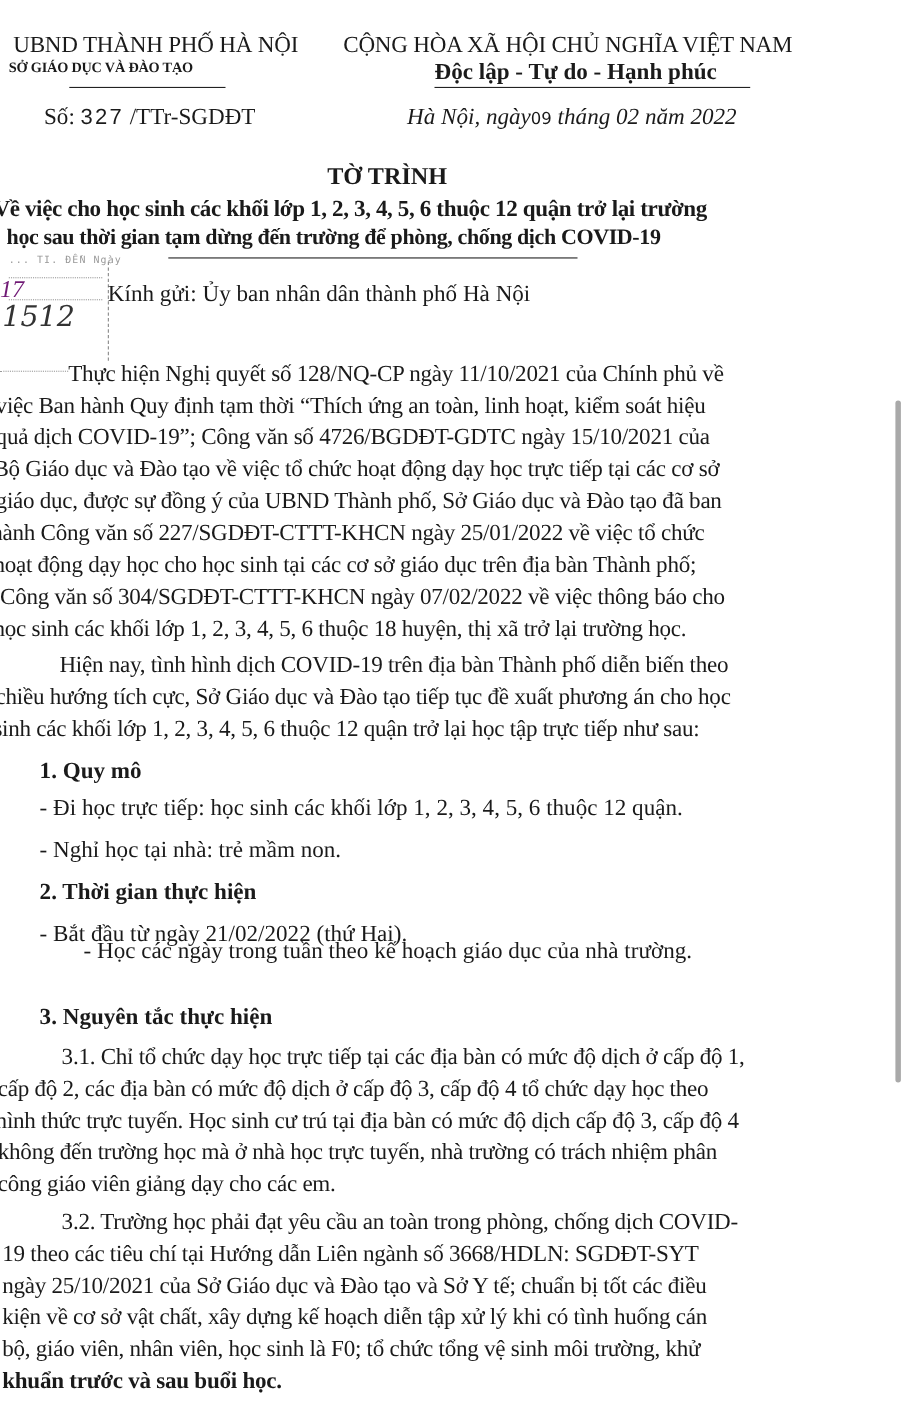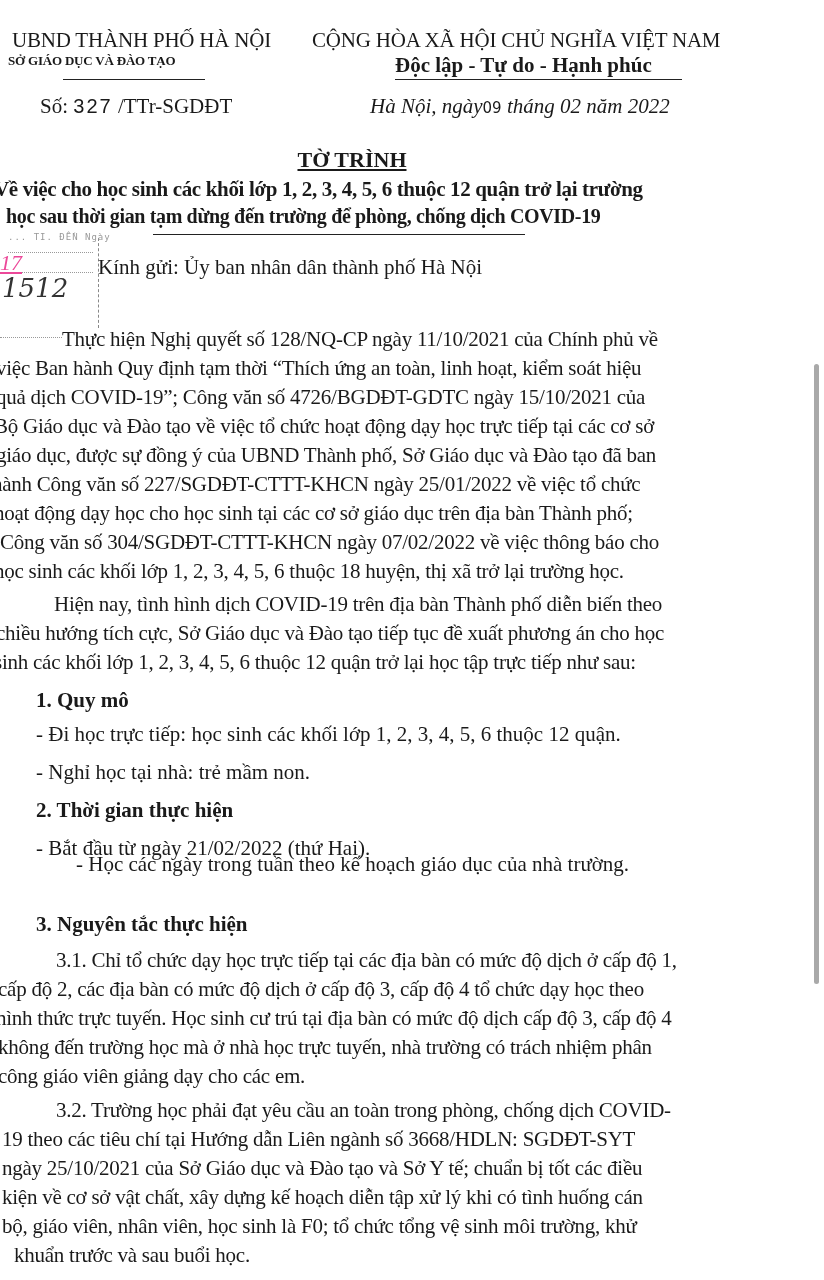--- a/index.html
+++ b/index.html
@@ -24,34 +24,34 @@
     .hdr-num { left: 40px; top: 94px; font-size: 21px; }
     .hdr-num .hand { font-family: Liberation Sans, sans-serif; font-weight: 300; font-size: 20px; letter-spacing: 2px; }
 
     .hdr-right-1 { left: 312px; top: 28px; font-size: 21px; letter-spacing: -0.2px; }
     .hdr-right-2 { left: 395px; top: 53px; font-size: 21px; font-weight: bold; }
     .hdr-right-underline { left: 395px; top: 79px; width: 287px; height: 1px; background: #222; }
     .hdr-date { left: 370px; top: 94px; font-size: 21px; font-style: italic; }
     .hdr-date .hand { font-family: "DejaVu Sans", sans-serif; font-style: normal; font-size: 15px; }
 
     
-    .title { left: 0; width: 704px; top: 147px; text-align: center; font-size: 22px; font-weight: bold; text-decoration: underline; }
+    .title { left: 0; width: 704px; top: 147px; text-align: center; font-size: 22px; font-weight: bold; }
     .subtitle-1 { left: -6px; top: 177px; font-size: 21px; font-weight: bold; letter-spacing: -0.35px; }
     .subtitle-2 { left: 6px; top: 205px; font-size: 20px; font-weight: bold; letter-spacing: -0.35px; }
     .subtitle-underline { left: 153px; top: 234px; width: 372px; height: 1px; background: #222; }
 
     
     .stamp-box {
       left: -2px; top: 238px; width: 100px; height: 90px;
       border-right: 1px dashed #888;
     }
     .stamp-top { left: 8px; top: 232px; font-size: 9px; color: #999; letter-spacing: 1px; font-family: "DejaVu Sans Mono", monospace; }
     .stamp-dots1 { left: 8px; top: 252px; width: 85px; border-top: 1px dotted #999; }
     .stamp-dots2 { left: 8px; top: 272px; width: 85px; border-top: 1px dotted #999; }
-    .stamp-hand1 { left: 0px; top: 250px; font-size: 22px; font-style: italic; color: #ec4899; text-decoration: underline; }
+    .stamp-hand1 { left: 0px; top: 250px; font-size: 22px; font-style: italic; color: #701a75; }
     .stamp-hand2 { left: 2px; top: 273px; font-size: 26px; font-style: italic; color: #333; font-family: "DejaVu Serif", serif; }
     .stamp-dots-bottom { left: 0px; top: 337px; width: 62px; border-top: 1px dotted #999; }
 
     .recipient { left: 98px; top: 255px; font-size: 21px; }
 
     
     .line { font-size: 21px; left: 0; letter-spacing: -0.25px; }
 
     .section { font-size: 21px; font-weight: bold; left: 36px; }
     .bullet { font-size: 21px; left: 36px; }
@@ -121,15 +121,15 @@
 <div class="abs line" style="left:-2px; top:977px;">cấp độ 2, các địa bàn có mức độ dịch ở cấp độ 3, cấp độ 4 tổ chức dạy học theo</div>
 <div class="abs line" style="left:-4px; top:1006px;">hình thức trực tuyến. Học sinh cư trú tại địa bàn có mức độ dịch cấp độ 3, cấp độ 4</div>
 <div class="abs line" style="left:-2px; top:1035px;">không đến trường học mà ở nhà học trực tuyến, nhà trường có trách nhiệm phân</div>
 <div class="abs line" style="left:-2px; top:1064px;">công giáo viên giảng dạy cho các em.</div>
 
 <div class="abs line" style="left:56px; top:1098px;">3.2. Trường học phải đạt yêu cầu an toàn trong phòng, chống dịch COVID-</div>
 <div class="abs line" style="left:2px; top:1127px;">19 theo các tiêu chí tại Hướng dẫn Liên ngành số 3668/HDLN: SGDĐT-SYT</div>
 <div class="abs line" style="left:2px; top:1156px;">ngày 25/10/2021 của Sở Giáo dục và Đào tạo và Sở Y tế; chuẩn bị tốt các điều</div>
 <div class="abs line" style="left:2px; top:1185px;">kiện về cơ sở vật chất, xây dựng kế hoạch diễn tập xử lý khi có tình huống cán</div>
 <div class="abs line" style="left:2px; top:1214px;">bộ, giáo viên, nhân viên, học sinh là F0; tổ chức tổng vệ sinh môi trường, khử</div>
-<div class="abs line" style="left:14px; top:1243px;">khuẩn trước và sau buổi học.</div>
+<div class="abs line" style="left:2px; top:1243px;font-weight:bold;">khuẩn trước và sau buổi học.</div>
 
 <div class="abs scrollbar"></div>
 
 </body></html>

